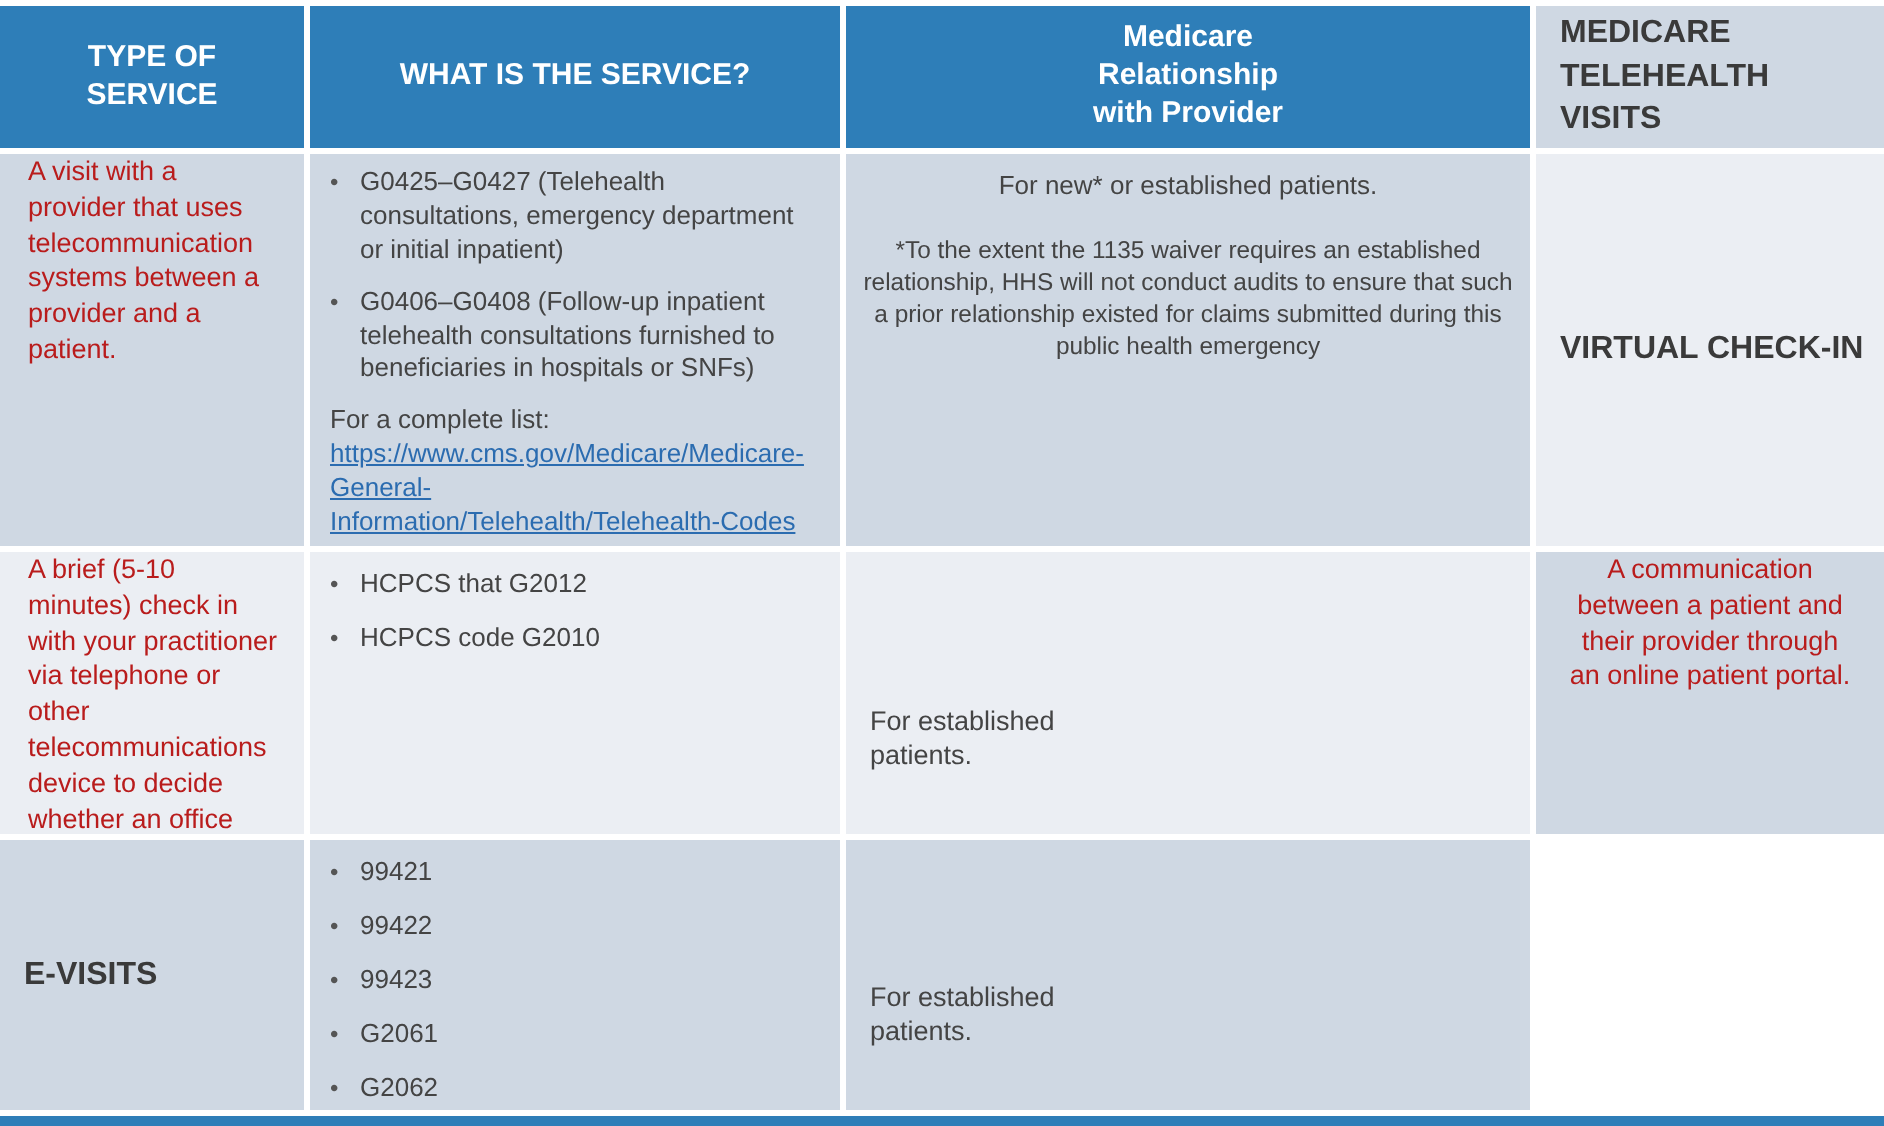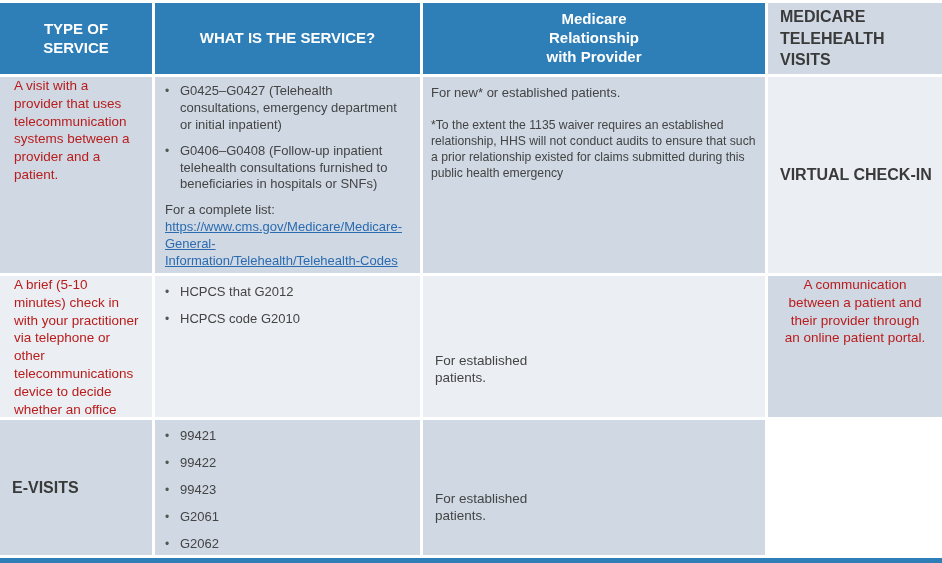--- a/index.html
+++ b/index.html
@@ -61,20 +61,21 @@
   .li .dot{flex:0 0 15px;color:#555555;}
   .li .dot::before{content:"\2022";font-size:12px;}
   .li .litext{flex:1;}
   .codes-footer{margin:4px 0 0 0;}
   .cms-link{color:#2B6CB0;text-decoration:underline;overflow-wrap:break-word;word-break:break-word;cursor:pointer;}
   .codescell.plainlist{padding-top:8px;}
   .codescell.plainlist .li{margin-bottom:10px;}
   
   .relcell-top{
     padding:8px 8px;
+    text-align:center;
     font-size:13px;
     line-height:1.3;
     color:#444444;
   }
   .rel-note{font-size:12.2px;margin-top:15px;line-height:1.32;}
   .relcell-mid{
     display:flex;align-items:flex-end;
     padding:0 10px 30px 12px;
     font-size:13.5px;line-height:1.3;color:#444444;
   }

